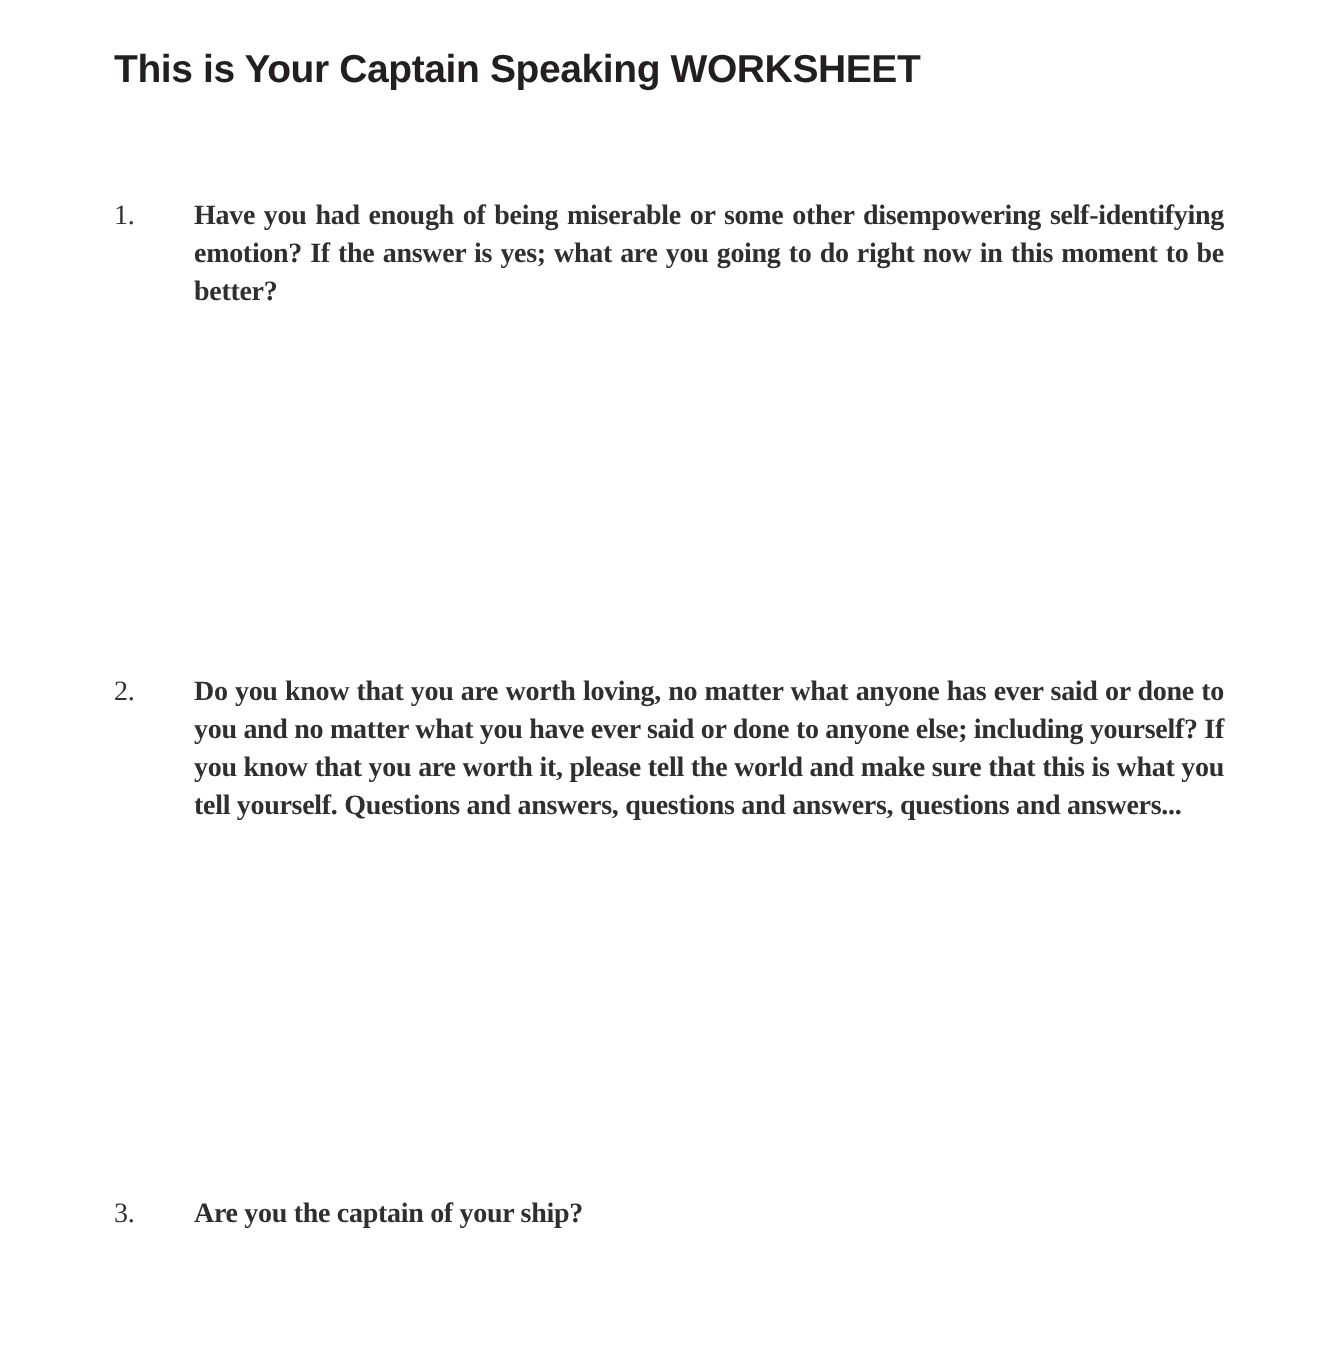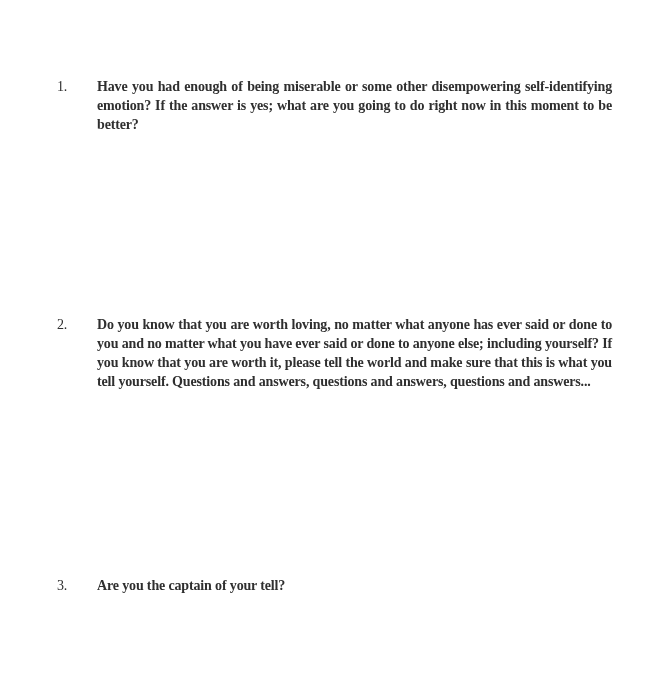--- a/index.html
+++ b/index.html
@@ -47,29 +47,30 @@
   }
   .question-1 { margin-top: 53px; }
   .question-2 { margin-top: 181px; }
   .question-3 { margin-top: 185px; }
 </style>
 </head>
 <body>
 
 <div class="page">
 
+  <h1 class="worksheet-title">This is Your Captain Speaking WORKSHEET</h1>
 
   <div class="question question-1">
     <span class="q-num">1.</span>
     <span class="q-text">Have you had enough of being miserable or some other disempowering self-identifying emotion? If the answer is yes; what are you going to do right now in this moment to be better?</span>
   </div>
 
   <div class="question question-2">
     <span class="q-num">2.</span>
     <span class="q-text">Do you know that you are worth loving, no matter what anyone has ever said or done to you and no matter what you have ever said or done to anyone else; including yourself? If you know that you are worth it, please tell the world and make sure that this is what you tell yourself. Questions and answers, questions and answers, questions and answers...</span>
   </div>
 
   <div class="question question-3">
     <span class="q-num">3.</span>
-    <span class="q-text">Are you the captain of your tell?</span>
+    <span class="q-text">Are you the captain of your ship?</span>
   </div>
 
 </div>
 
 </body></html>

